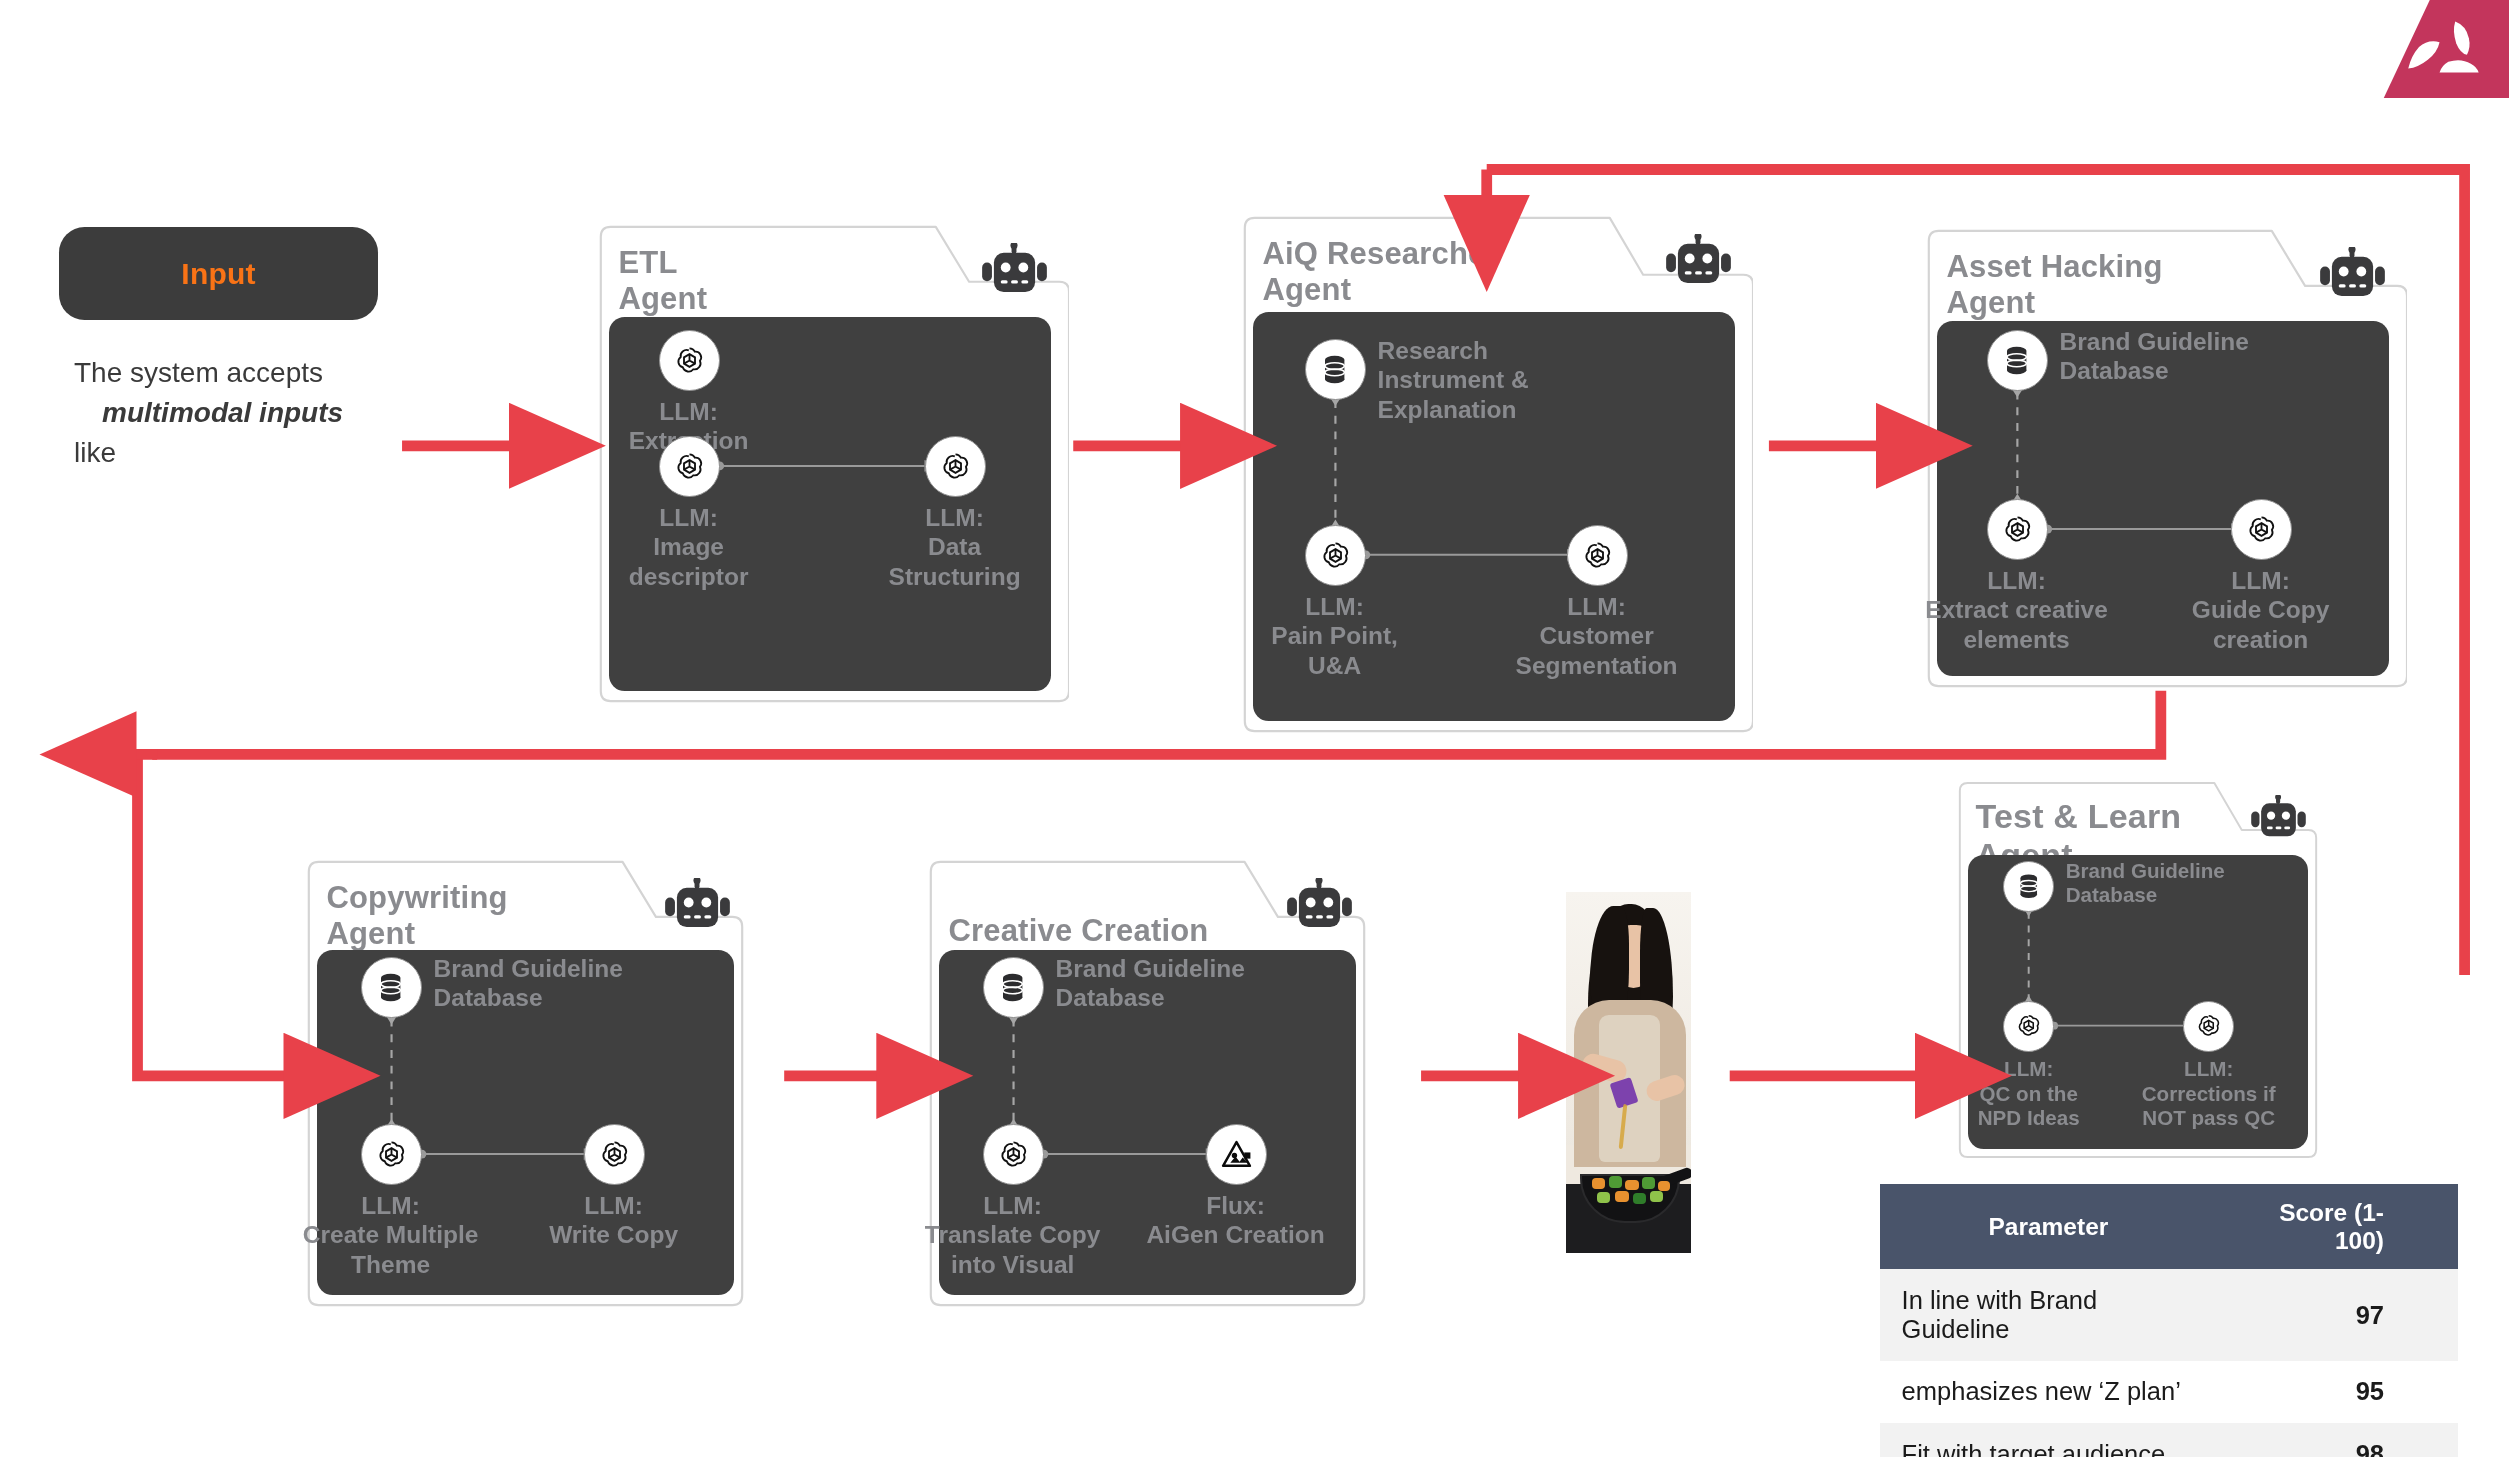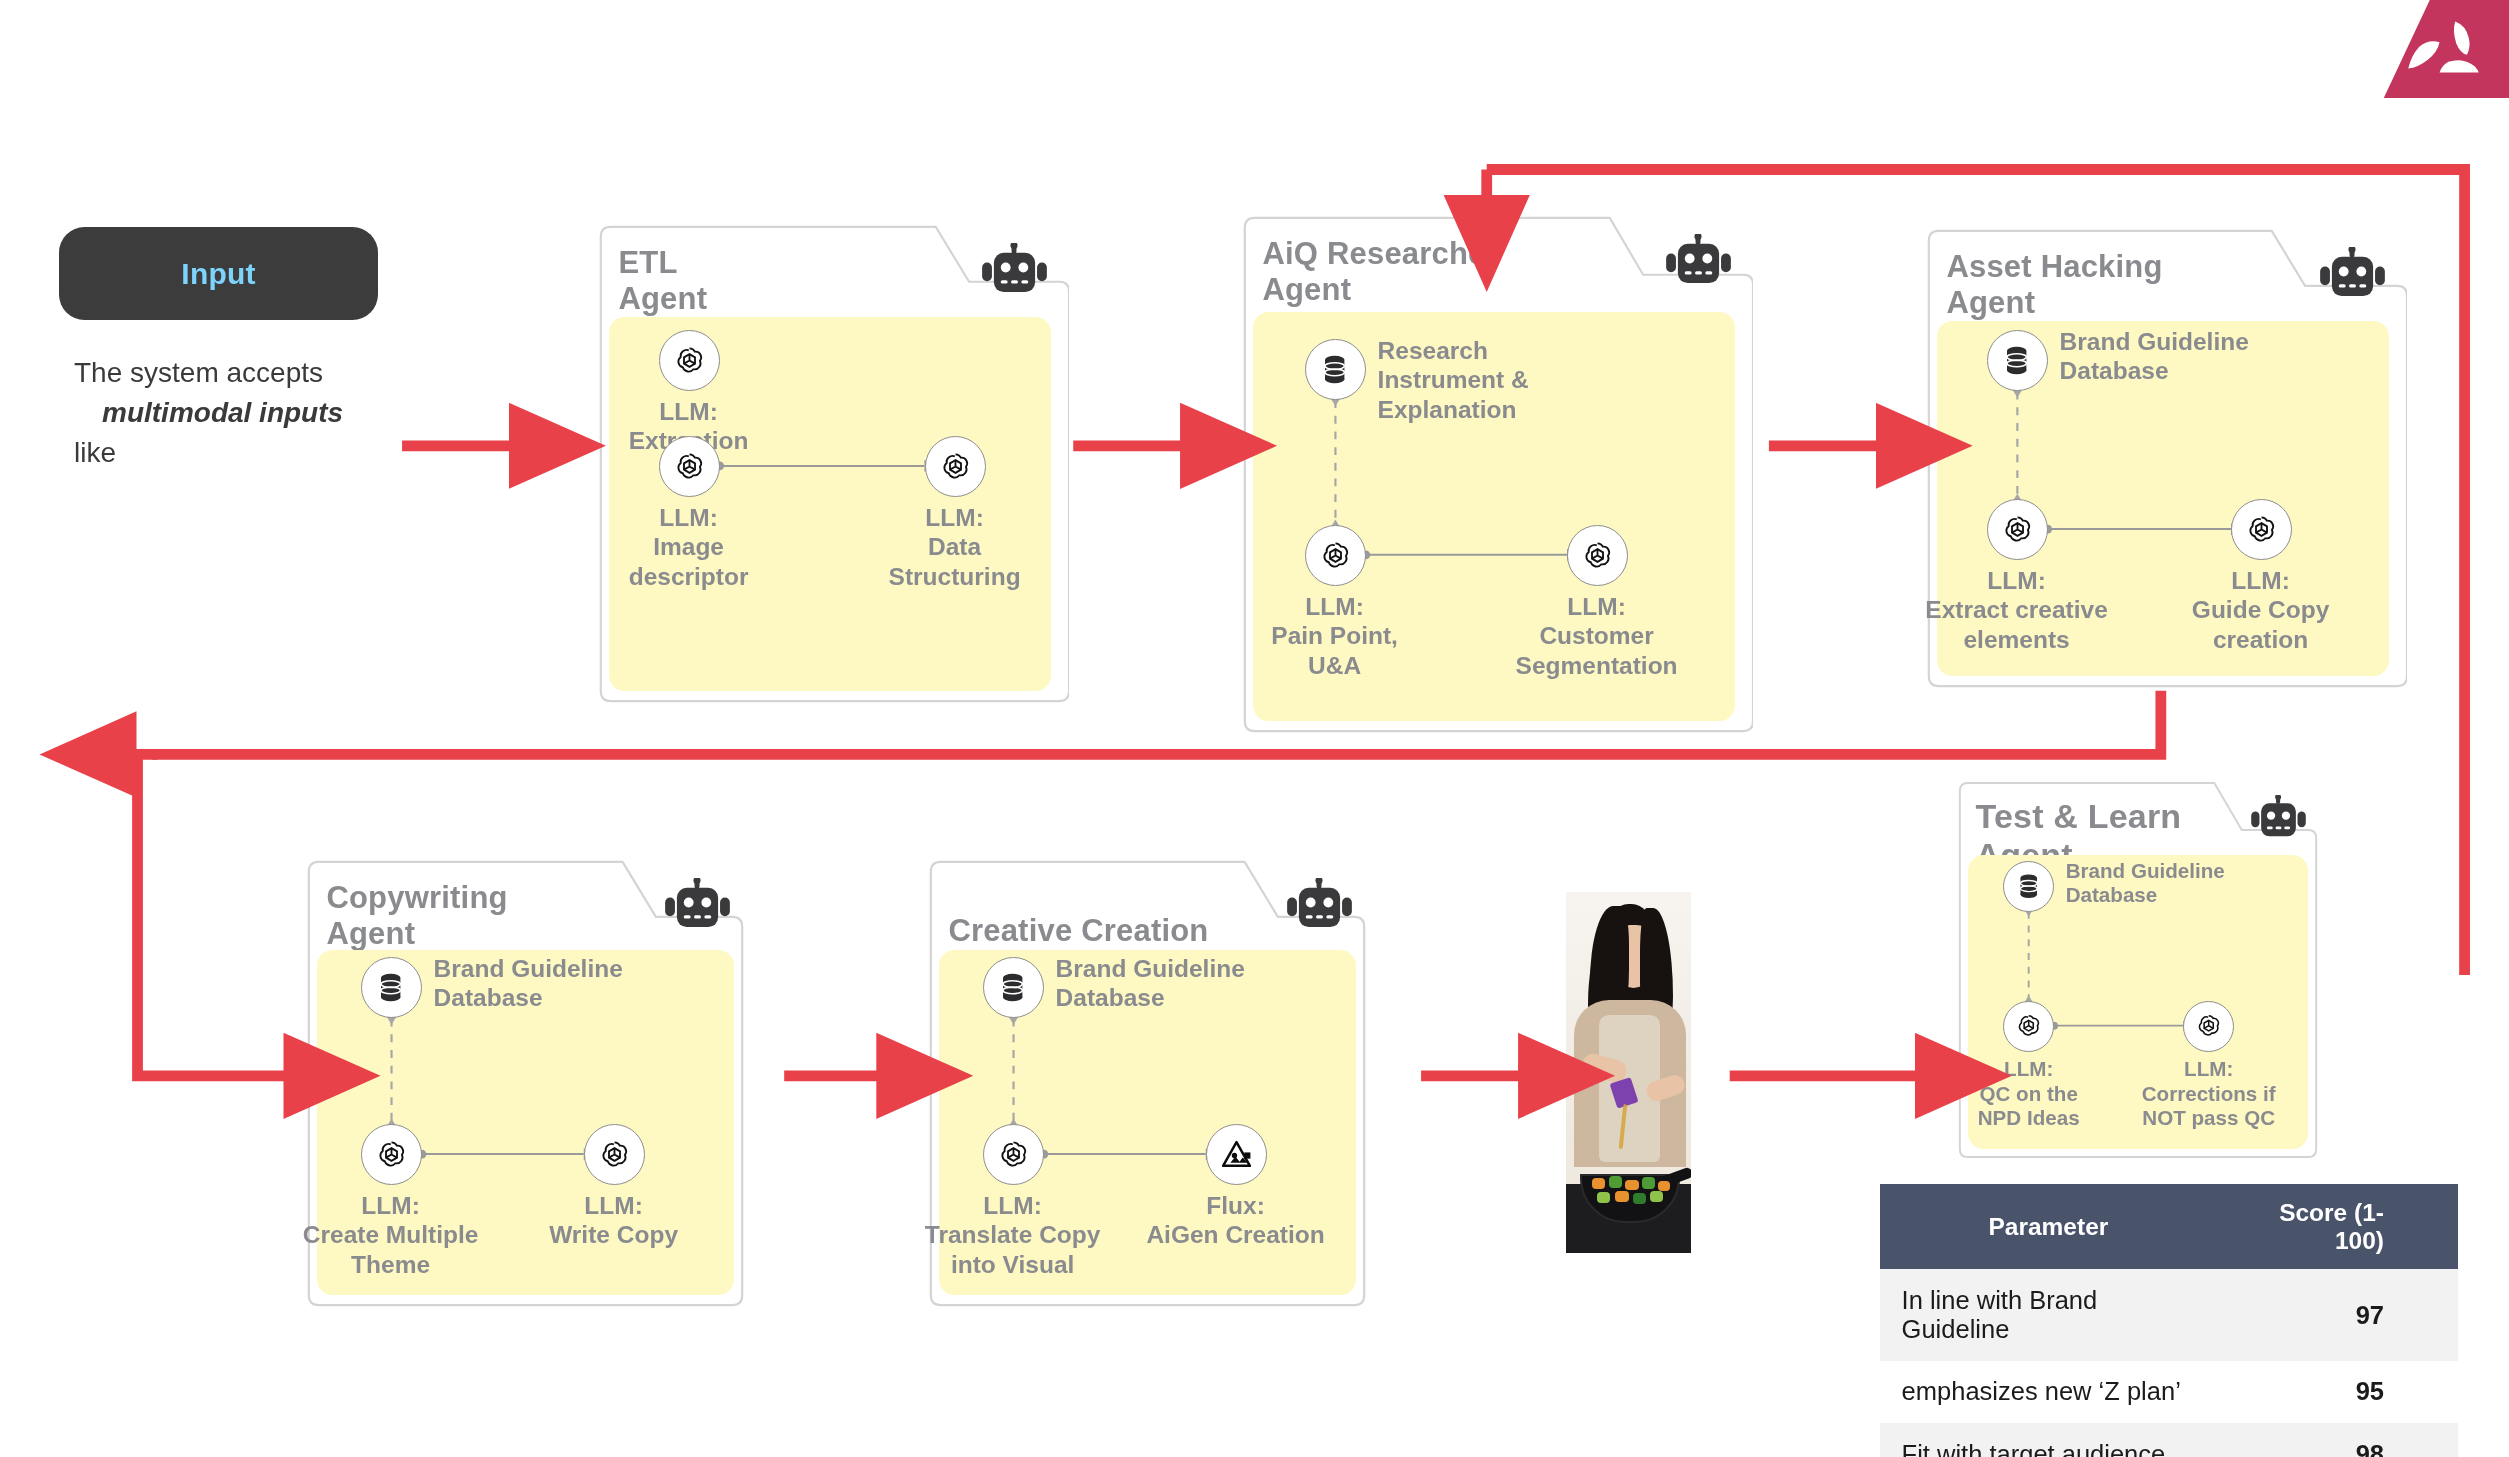--- a/index.html
+++ b/index.html
@@ -22,21 +22,21 @@
   }
   .logo svg{display:block;}
 
   
   .input-pill{
     position:absolute; left:59px; top:227px; width:319px; height:93px;
     background:#3C3C3C; border-radius:25.5px;
     display:flex; align-items:center; justify-content:center;
   }
   .input-pill .lbl{
-    color:#7dd3fc; font-size:30px; font-weight:bold; letter-spacing:0.2px;
+    color:#f97316; font-size:30px; font-weight:bold; letter-spacing:0.2px;
   }
   .input-desc{
     position:absolute; left:74px; top:353px; width:323px;
     color:#3A3A3A; font-size:28px; line-height:1.42;
   }
   .input-desc b{font-weight:bold; font-style:italic;margin-left:28px;}
   .input-desc ul{margin:2px 0 0 0; padding-left:37px; list-style:none;}
   .input-desc li{position:relative; margin-bottom:2px;}
   .input-desc li:before{
     content:"•"; position:absolute; left:-27.4px; top:0; font-size:25.5px;
@@ -51,21 +51,21 @@
   .card-title{
     position:absolute; left:27.4px; top:21.6px; width:64%;
     color:#8A8B8F; font-size:31px; font-weight:bold; line-height:1.16;
     letter-spacing:0.2px; white-space:pre-line;
   }
   .robot{position:absolute; right:21.6px; top:19.6px; width:65px; height:51px;}
   .robot svg{display:block;}
 
   
   .panel{
-    position:absolute; background:#fef9c3; border-radius:15.7px;
+    position:absolute; background:#404040; border-radius:15.7px;
   }
 
   
   .node{position:absolute; width:0; height:0;}
   .node .circ{
     position:absolute; left:-30px; top:-30px;
     width:61px; height:61px; border-radius:50%;
     background:#ffffff; border:1.6px solid #8d8d8d;
     display:flex; align-items:center; justify-content:center;
     box-sizing:border-box;

